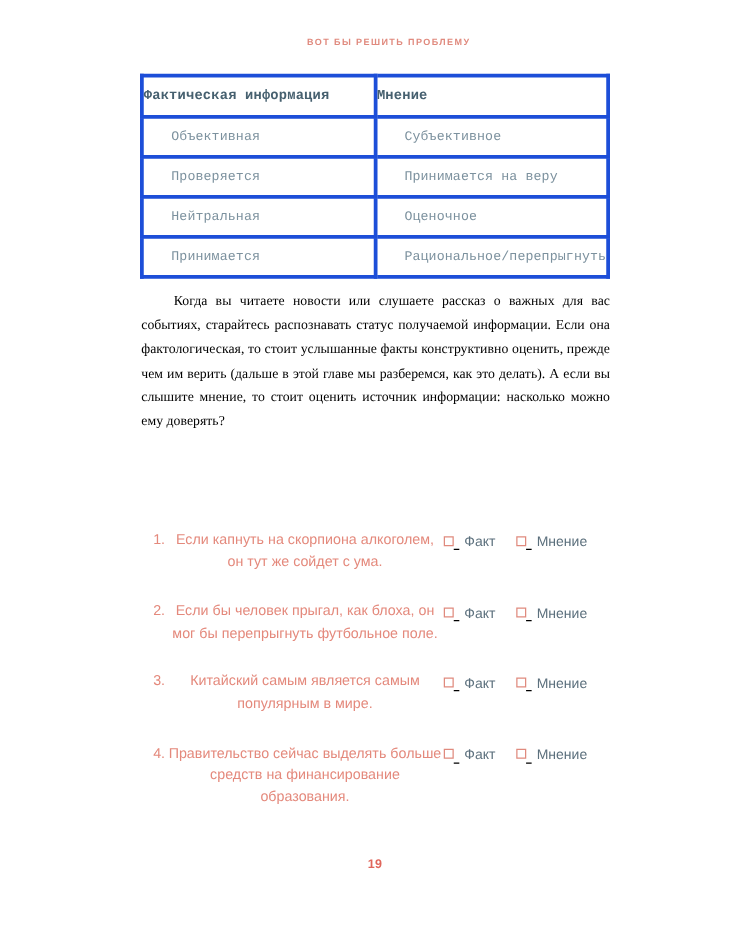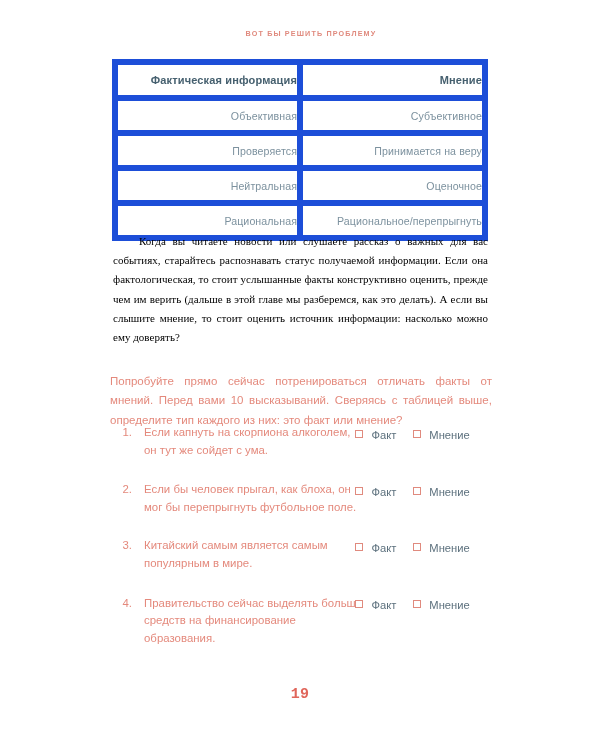--- a/index.html
+++ b/index.html
@@ -44,26 +44,26 @@
   
   .fact-table {
     position: absolute;
     top: 59px;
     left: 112px;
     width: 376px;
     border-collapse: collapse;
     table-layout: fixed;
   }
   .fact-table td, .fact-table th {
-    border: 6px solid #1d4ed8;
-    text-align: right;
+    border: 3px solid #1d4ed8;
+    text-align: left;
     vertical-align: middle;
     padding: 0;
     height: 29px;
-    font-family: Liberation Sans, sans-serif;
+    font-family: Liberation Mono, monospace;
   }
   .fact-table th {
     font-size: 11px;
     font-weight: 700;
     color: #46606f;
     letter-spacing: 0.15px;
     height: 30px;
   }
   .fact-table td {
     font-size: 10.6px;
@@ -124,39 +124,41 @@
     top: 0;
     width: 20px;
     text-align: right;
     font-family: "Liberation Sans", sans-serif;
     font-size: 11.4px;
     font-weight: 400;
     color: #e4897c;
     line-height: 17.6px;
   }
   .q-text {
-    margin-left: 32px;
+    margin-left: 22px;
     width: 220px;
     font-family: "Liberation Sans", sans-serif;
     font-size: 11.4px;
     line-height: 17.6px;
     color: #e4897c;
     letter-spacing: 0.02px;
+    text-align: center;
   }
   .q-options {
     position: absolute;
     top: 1px;
     left: 243px;
     width: 140px;
     white-space: nowrap;
   }
   .opt {
     display: inline-block;
     white-space: nowrap;
     vertical-align: top;
+    text-decoration: underline;
   }
   .opt + .opt { margin-left: 12px; }
   .opt .box {
     display: inline-block;
     width: 8px;
     height: 8px;
     border: 1px solid #e08a7e;
     vertical-align: middle;
     position: relative;
     top: -1px;
@@ -173,22 +175,22 @@
     letter-spacing: 0.02px;
   }
 
   
   .folio {
     position: absolute;
     top: 686px;
     left: 0;
     width: 600px;
     text-align: center;
-    font-family: Liberation Mono, monospace;
-    font-size: 15px;
+    font-family: Liberation Sans, sans-serif;
+    font-size: 10px;
     font-weight: 700;
     color: #e0665b;
     letter-spacing: 0.3px;
   }
 </style>
 </head>
 <body>
 
 <div class="page">
 
@@ -208,29 +210,28 @@
       </tr>
       <tr>
         <td>Проверяется</td>
         <td>Принимается на веру</td>
       </tr>
       <tr>
         <td>Нейтральная</td>
         <td>Оценочное</td>
       </tr>
       <tr>
-        <td>Рациональная</td>
+        <td>Принимается</td>
         <td>Рациональное/перепрыгнуть</td>
       </tr>
     </tbody>
   </table>
 
   <p class="body-par">Когда вы читаете новости или слушаете рассказ о важных для вас событиях, старайтесь распознавать статус получаемой информации. Если она фактологическая, то стоит услышанные факты конструктивно оценить, прежде чем им верить (дальше в этой главе мы разберемся, как это делать). А если вы слышите мнение, то стоит оценить источник информации: насколько можно ему доверять?</p>
 
-  <p class="instruction-par">Попробуйте прямо сейчас потренироваться отличать факты от мнений. Перед вами 10 высказываний. Сверяясь с таблицей выше, определите тип каждого из них: это факт или мнение?</p>
 
   <div class="questions">
 
     <div class="q-row q1">
       <span class="q-num">1.</span>
       <div class="q-text">Если капнуть на скорпиона алкоголем, он тут же сойдет с ума.</div>
       <div class="q-options">
         <span class="opt">
           <span class="box"></span>
           <span class="lbl">Факт</span>

